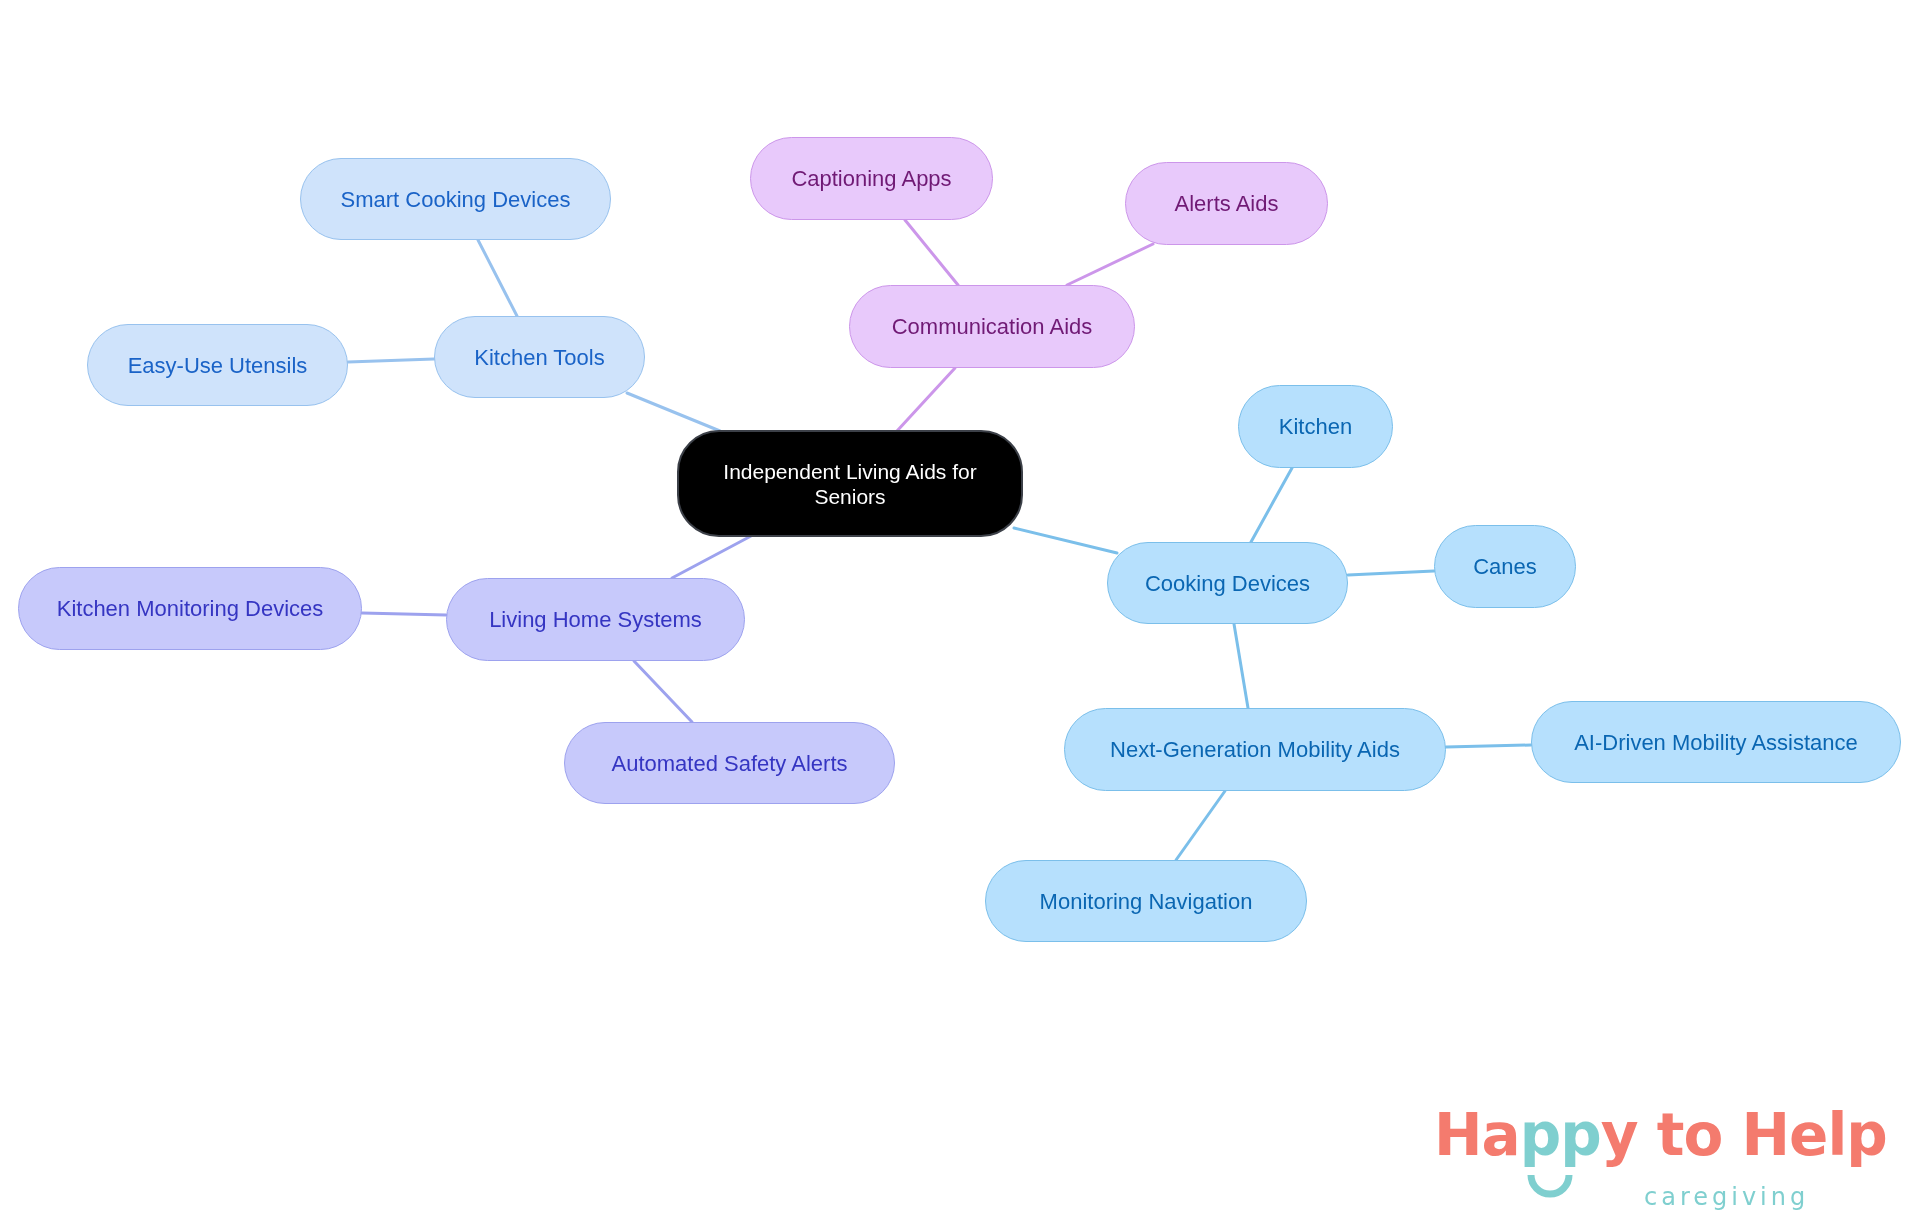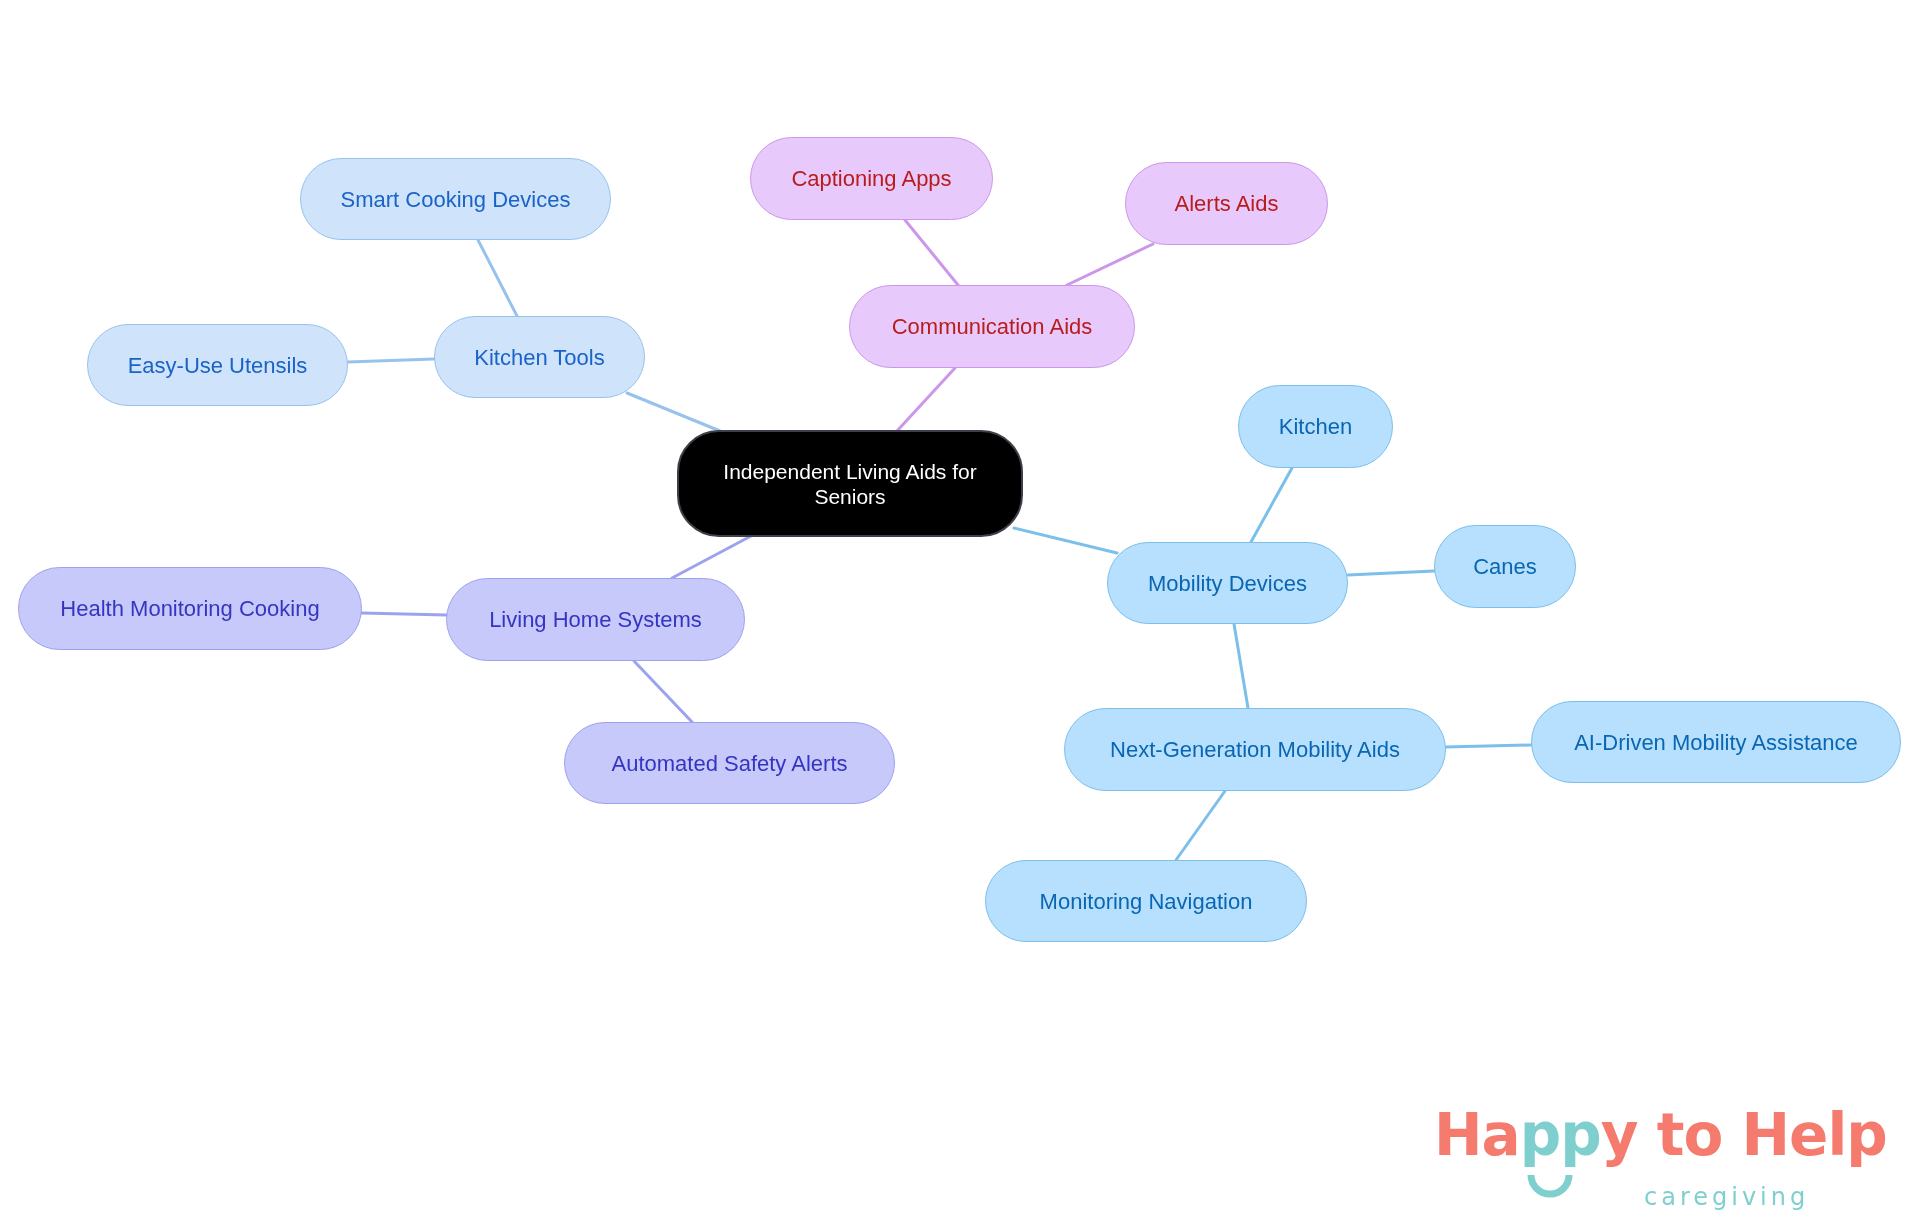--- a/index.html
+++ b/index.html
@@ -11,21 +11,21 @@
     position: absolute; box-sizing: border-box;
     display: flex; align-items: center; justify-content: center;
     text-align: center; border-radius: 42px;
     font-size: 22px; line-height: 25px; padding: 0 10px;
     border: 1.5px solid;
     cursor: pointer;
   }
   .node.root { background: #000000; color: #ffffff; border-color: #3c4048;
                border-width: 2px; font-size: 21px; line-height: 25px; padding: 12px 30px; justify-content: flex-end; }
   .node.kitchen { background: #cfe3fb; color: #1a63c7; border-color: #98c2ee; }
-  .node.comm { background: #e8c9fb; color: #b91c1c; border-color: #cc96ea; }
+  .node.comm { background: #e8c9fb; color: #701a75; border-color: #cc96ea; }
   .node.mobility { background: #b6e0fd; color: #0a66b2; border-color: #7bbfea; }
   .node.smarthome { background: #c7c9fb; color: #3535c2; border-color: #9da2ee; }
   .logo { position: absolute; left: 1418px; top: 1100px; width: 470px; height: 105px; }
   .logo-main { position: absolute; left: 0; top: 0; font-family: "DejaVu Sans", sans-serif;
                font-weight: bold; font-size: 58px; letter-spacing: -1px; white-space: nowrap;
                color: #f47b6e; line-height: 70px; margin-left: 16px; }
   .logo-main .teal { color: #7fcfcf; }
   .logo-sub { position: absolute; left: 226px; top: 80px; font-family: "DejaVu Sans", sans-serif;
               font-size: 24px; letter-spacing: 4px; color: #7fcfcf; line-height: 34px; white-space: nowrap; }
   .smile { position: absolute; left: 108px; top: 72px; width: 48px; height: 30px; }
@@ -76,21 +76,21 @@
     <span>Communication Aids</span>
   </div>
   <div class="node comm" style="left:750px; top:137px; width:243px; height:83px;">
     <span>Captioning Apps</span>
   </div>
   <div class="node comm" style="left:1125px; top:162px; width:203px; height:83px;">
     <span>Alerts Aids</span>
   </div>
 
   <div class="node mobility" style="left:1107px; top:542px; width:241px; height:82px;">
-    <span>Mobility Devices</span>
+    <span>Cooking Devices</span>
   </div>
   <div class="node mobility" style="left:1238px; top:385px; width:155px; height:83px;">
     <span>Kitchen</span>
   </div>
   <div class="node mobility" style="left:1434px; top:525px; width:142px; height:83px;">
     <span>Canes</span>
   </div>
   <div class="node mobility" style="left:1064px; top:708px; width:382px; height:83px;">
     <span>Next-Generation Mobility Aids</span>
   </div>
@@ -98,21 +98,21 @@
     <span>AI-Driven Mobility Assistance</span>
   </div>
   <div class="node mobility" style="left:985px; top:860px; width:322px; height:82px;">
     <span>Monitoring Navigation</span>
   </div>
 
   <div class="node smarthome" style="left:446px; top:578px; width:299px; height:83px;">
     <span>Living Home Systems</span>
   </div>
   <div class="node smarthome" style="left:18px; top:567px; width:344px; height:83px;">
-    <span>Health Monitoring Cooking</span>
+    <span>Kitchen Monitoring Devices</span>
   </div>
   <div class="node smarthome" style="left:564px; top:722px; width:331px; height:82px;">
     <span>Automated Safety Alerts</span>
   </div>
 </div>
 
 <div class="logo">
   <div class="logo-main"><span>Ha</span><span class="teal">pp</span><span>y to Help</span></div>
   <svg class="smile" viewBox="0 0 48 30" xmlns="http://www.w3.org/2000/svg">
     <path d="M5 3 A19 19 0 0 0 43 3" stroke="#7fcfcf" stroke-width="7" fill="none" stroke-linecap="butt"></path>

